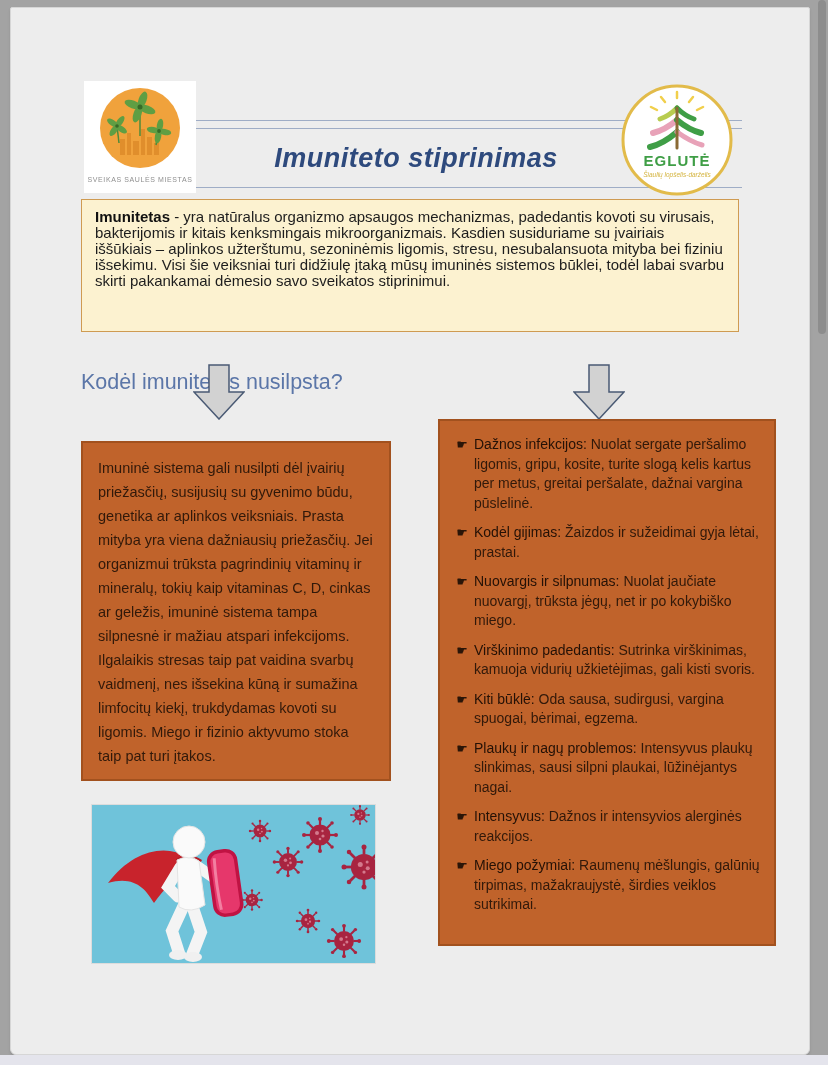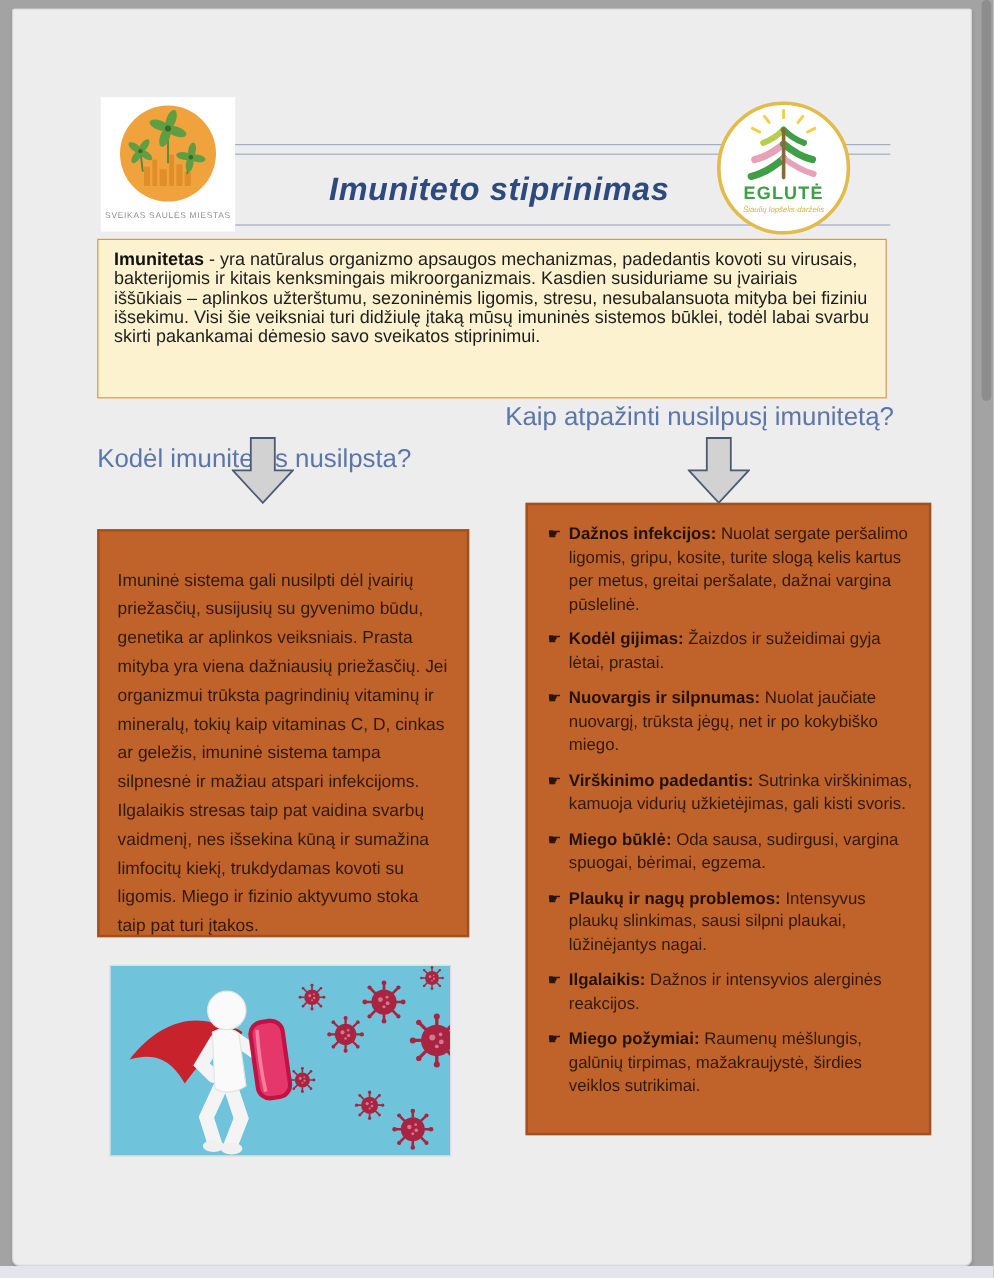--- a/index.html
+++ b/index.html
@@ -10,48 +10,48 @@
            border:1px solid #d6d6d6; border-radius:2px 2px 6px 6px; box-shadow:0 2px 3px rgba(0,0,0,.10); }
   .scrollbar { position:absolute; right:2px; top:0; width:8px; height:334px; background:#8d8d8d; border-radius:4px; }
 
   
   .logo-left { position:absolute; left:73px; top:73px; width:112px; height:112px; background:#ffffff; }
   .header-rule { position:absolute; left:185px; top:112px; width:546px; height:1px; background:#9fadc6; }
   .title-band { position:absolute; left:185px; top:120px; width:546px; height:60px;
                 border-top:1px solid #9fadc6; border-bottom:1px solid #9fadc6; display:flex; align-items:center; }
   .title-inner { width:440px; text-align:center; }
   .doc-title { font-size:27px; font-style:italic; font-weight:600; color:#2e4a7d; letter-spacing:.5px; }
-  .logo-right { position:absolute; left:584px; top:74px; width:116px; height:116px; }
+  .logo-right { position:absolute; left:608px; top:74px; width:116px; height:116px; }
 
   
   .intro-box { position:absolute; left:70px; top:191px; width:658px; height:133px;
                background:#fcf2d0; border:1px solid #cf9b52; padding:9px 13px;
                font-size:15px; line-height:16px; color:#1d1d1d; }
   .intro-box b { color:#111; }
 
   
   .col-heading { position:absolute; font-size:21.5px; color:#5b76a8; white-space:nowrap; }
   .heading-left { left:70px; top:327px;margin-top:35px; }
   .heading-right { left:410px; top:327px; }
 
   
   .arrow { position:absolute; width:52px; height:56px; }
   .arrow-left { left:182px; top:356px; }
   .arrow-right { left:562px; top:356px; }
 
   
   .orange-box { position:absolute; background:#c0632b; border:2px solid #a2511e; color:#31190a; }
-  .box-left { left:70px; top:433px; width:310px; height:340px; padding:29px 15px;
+  .box-left { left:70px; top:433px; width:310px; height:340px; padding:13px 15px;
               font-size:14.5px; line-height:24px; }
   .box-right { left:427px; top:411px; width:338px; height:527px; padding:14px 12px 8px 10px; }
   .sym-list { list-style:none; }
   .sym-item { display:flex; margin-bottom:10px; }
   .bullet { width:24px; flex:0 0 24px; font-size:13px; line-height:19px; color:#2a1508; text-align:center; }
   .sym-text { font-size:14px; line-height:19.5px; }
-  .lbl { font-weight:bold; color:#241106; }
+  .lbl { font-weight:normal; color:#241106; }
 
   
   .hero { position:absolute; left:80px; top:796px; width:285px; height:160px; border:1px solid #dcdcdc; }
 </style>
 </head>
 <body>
 
 <div class="stage">
   <div class="sheet">
 
@@ -128,21 +128,20 @@
         <text x="58" y="95" text-anchor="middle" font-size="6.5" font-style="italic" fill="#d4b440">Šiaulių lopšelis-darželis</text>
       </svg>
     </div>
 
     <div class="intro-box">
       <b>Imunitetas</b>
       <span>- yra natūralus organizmo apsaugos mechanizmas, padedantis kovoti su virusais, bakterijomis ir kitais kenksmingais mikroorganizmais. Kasdien susiduriame su įvairiais iššūkiais – aplinkos užterštumu, sezoninėmis ligomis, stresu, nesubalansuota mityba bei fiziniu išsekimu. Visi šie veiksniai turi didžiulę įtaką mūsų imuninės sistemos būklei, todėl labai svarbu skirti pakankamai dėmesio savo sveikatos stiprinimui.</span>
     </div>
 
     <div class="col-heading heading-left">Kodėl imunitetas nusilpsta?</div>
-    <div class="col-heading heading-right">Kaip atpažinti nusilpusį imunitetą?</div>
 
     <svg class="arrow arrow-left" viewBox="0 0 52 56">
       <polygon points="16,1 36,1 36,28 51,28 26,55 1,28 16,28" fill="#d2d2d2" stroke="#4a5a74" stroke-width="1.5"></polygon>
     </svg>
     <svg class="arrow arrow-right" viewBox="0 0 52 56">
       <polygon points="16,1 36,1 36,28 51,28 26,55 1,28 16,28" fill="#d2d2d2" stroke="#4a5a74" stroke-width="1.5"></polygon>
     </svg>
 
     <div class="orange-box box-left">
       <span>Imuninė sistema gali nusilpti dėl įvairių priežasčių, susijusių su gyvenimo būdu, genetika ar aplinkos veiksniais. Prasta mityba yra viena dažniausių priežasčių. Jei organizmui trūksta pagrindinių vitaminų ir mineralų, tokių kaip vitaminas C, D, cinkas ar geležis, imuninė sistema tampa silpnesnė ir mažiau atspari infekcijoms. Ilgalaikis stresas taip pat vaidina svarbų vaidmenį, nes išsekina kūną ir sumažina limfocitų kiekį, trukdydamas kovoti su ligomis. Miego ir fizinio aktyvumo stoka taip pat turi įtakos.</span>
@@ -161,29 +160,29 @@
         <li class="sym-item">
           <span class="bullet">☛</span>
           <p class="sym-text"><span class="lbl">Nuovargis ir silpnumas:</span> <span>Nuolat jaučiate nuovargį, trūksta jėgų, net ir po kokybiško miego.</span></p>
         </li>
         <li class="sym-item">
           <span class="bullet">☛</span>
           <p class="sym-text"><span class="lbl">Virškinimo padedantis:</span> <span>Sutrinka virškinimas, kamuoja vidurių užkietėjimas, gali kisti svoris.</span></p>
         </li>
         <li class="sym-item">
           <span class="bullet">☛</span>
-          <p class="sym-text"><span class="lbl">Miego būklė:</span> <span>Oda sausa, sudirgusi, vargina spuogai, bėrimai, egzema.</span></p>
+          <p class="sym-text"><span class="lbl">Kiti būklė:</span> <span>Oda sausa, sudirgusi, vargina spuogai, bėrimai, egzema.</span></p>
         </li>
         <li class="sym-item">
           <span class="bullet">☛</span>
           <p class="sym-text"><span class="lbl">Plaukų ir nagų problemos:</span> <span>Intensyvus plaukų slinkimas, sausi silpni plaukai, lūžinėjantys nagai.</span></p>
         </li>
         <li class="sym-item">
           <span class="bullet">☛</span>
-          <p class="sym-text"><span class="lbl">Ilgalaikis:</span> <span>Dažnos ir intensyvios alerginės reakcijos.</span></p>
+          <p class="sym-text"><span class="lbl">Intensyvus:</span> <span>Dažnos ir intensyvios alerginės reakcijos.</span></p>
         </li>
         <li class="sym-item">
           <span class="bullet">☛</span>
           <p class="sym-text"><span class="lbl">Miego požymiai:</span> <span>Raumenų mėšlungis, galūnių tirpimas, mažakraujystė, širdies veiklos sutrikimai.</span></p>
         </li>
       </ul>
     </div>
 
     <div class="hero">
       <svg width="283" height="158" viewBox="0 0 283 158">

